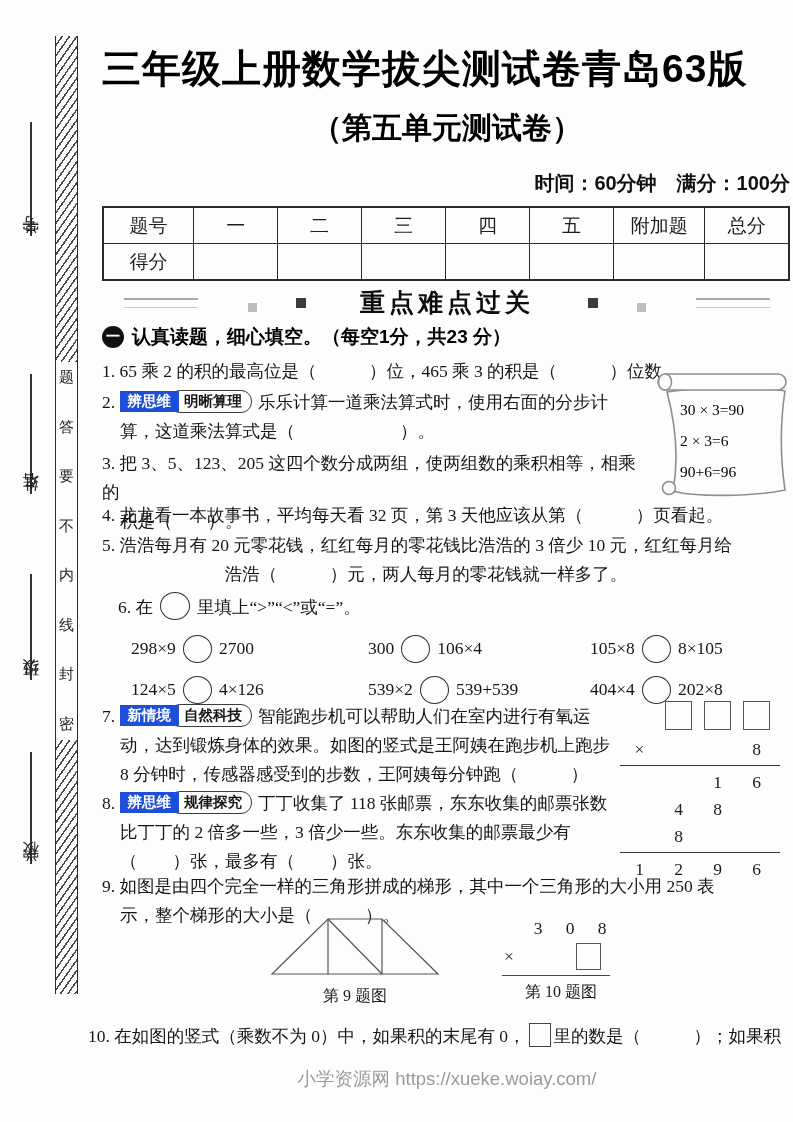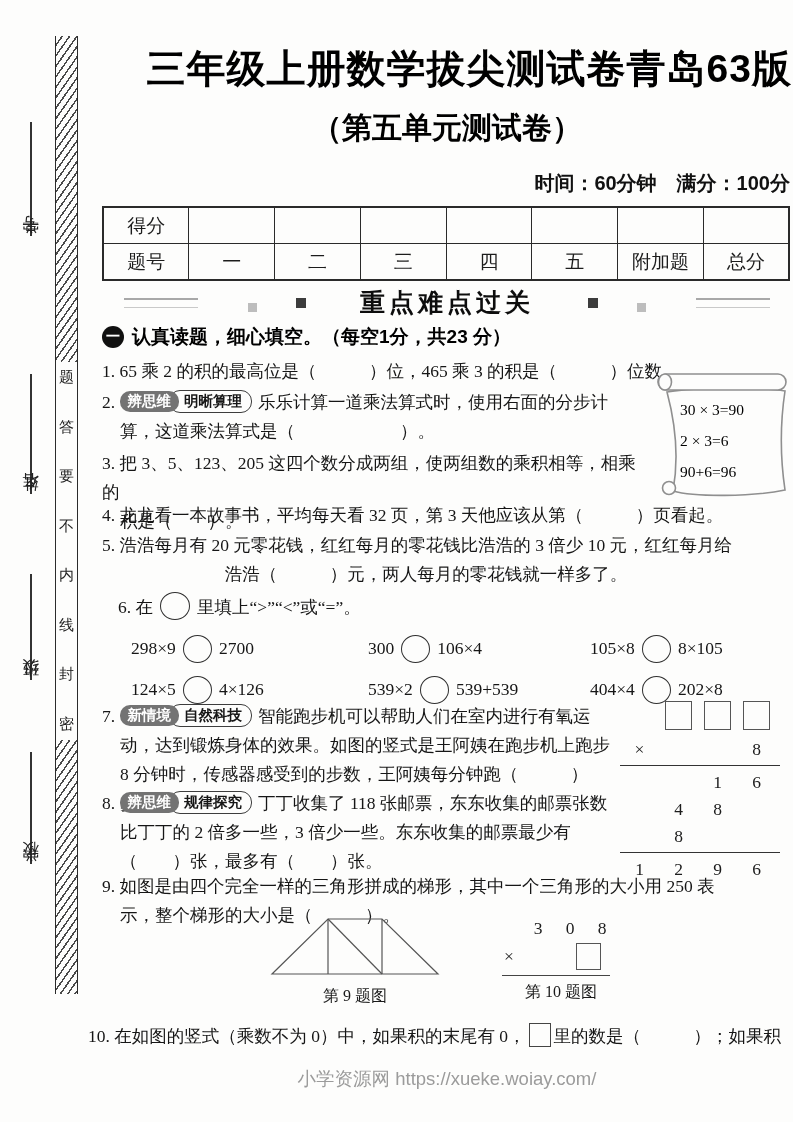--- a/index.html
+++ b/index.html
@@ -16,21 +16,21 @@
   .seal-chars{height:366px;display:flex;flex-direction:column;justify-content:space-between;
     align-items:center;padding:6px 0;font-size:15px;color:#222;}
   .side-label{position:absolute;display:flex;flex-direction:column;align-items:center;left:18px;width:26px;}
   .side-label .rule{width:1.3px;background:#333;margin-bottom:5px;}
   .side-label .txt{writing-mode:vertical-rl;transform:rotate(180deg);font-size:16.5px;letter-spacing:3px;color:#222;}
 
   
   .main{position:absolute;left:102px;top:0;width:690px;height:1122px;}
   .abs{position:absolute;}
 
-  .title{top:42px;left:0;width:100%;text-align:right;
+  .title{top:42px;left:0;width:100%;text-align:left;
     font-family:"Liberation Sans","DejaVu Sans",sans-serif;font-weight:bold;font-size:39px;letter-spacing:1px;color:#000;}
   .subtitle{top:108px;left:0;width:100%;text-align:center;
     font-family:"Liberation Sans","DejaVu Sans",sans-serif;font-weight:bold;font-size:30px;color:#000;}
   .time-info{top:170px;right:2px;font-family:"Liberation Sans","DejaVu Sans",sans-serif;
     font-weight:bold;font-size:20px;color:#111;}
 
   table.score{top:206px;left:0;width:688px;border-collapse:collapse;position:absolute;
     border:2px solid #2a2a2a;table-layout:fixed;}
   table.score td{border:1.2px solid #2a2a2a;height:35px;text-align:center;font-size:19px;padding:0;}
   table.score td.qnum-col{width:13%;}
@@ -48,21 +48,21 @@
 
   .sec-head{top:324px;left:0;font-family:"Liberation Sans","DejaVu Sans",sans-serif;
     font-weight:bold;font-size:19px;color:#000;display:flex;align-items:center;}
   .sec-dot{width:22px;height:22px;border-radius:50%;background:#101010;color:#fff;
     display:inline-flex;align-items:center;justify-content:center;font-size:14px;margin-right:8px;flex:0 0 auto;}
 
   .q{font-size:17.5px;line-height:29px;color:#161616;}
   .q .ind{padding-left:18px;}
   .nowrap{white-space:nowrap;}
 
-  .badge-dark{background:#737373;color:#fff;border-radius:10px;padding:1px 8px 2px;
+  .badge-dark{background:#1d4ed8;color:#fff;border-radius:0;padding:1px 8px 2px;
     font-family:"Liberation Sans","DejaVu Sans",sans-serif;font-weight:bold;font-size:14.5px;
     position:relative;z-index:2;display:inline-block;line-height:18px;vertical-align:2px;}
   .badge-outline{border:1.5px solid #3d3d3d;border-radius:11px;padding:1px 9px 2px 14px;margin-left:-10px;
     font-family:"Liberation Sans","DejaVu Sans",sans-serif;font-weight:bold;font-size:14.5px;
     display:inline-block;line-height:18px;vertical-align:2px;margin-right:6px;}
 
   
   .scroll-fig{top:368px;left:550px;width:142px;height:140px;}
   .scroll-fig svg{position:absolute;left:0;top:0;}
   .scroll-line{position:absolute;left:28px;font-size:15.5px;color:#000000;}
@@ -140,38 +140,38 @@
 
   <div class="main">
 
     <div class="abs title">三年级上册数学拔尖测试卷青岛63版</div>
     <div class="abs subtitle">（第五单元测试卷）</div>
     <div class="abs time-info">时间：60分钟　满分：100分</div>
 
     <table class="score">
       <tbody>
           <tr>
-        <td>得分</td>
-        <td></td>
-        <td></td>
-        <td></td>
-        <td></td>
-        <td></td>
-        <td></td>
-        <td></td>
-      </tr>
-      <tr>
         <td class="qnum-col">题号</td>
         <td>一</td>
         <td>二</td>
         <td>三</td>
         <td>四</td>
         <td>五</td>
         <td class="extra-col">附加题</td>
         <td>总分</td>
+      </tr>
+      <tr>
+        <td>得分</td>
+        <td></td>
+        <td></td>
+        <td></td>
+        <td></td>
+        <td></td>
+        <td></td>
+        <td></td>
       </tr>
     </tbody>
       </table>
 
     <div class="abs banner">
       <span class="b-line"></span>
       <span class="b-left"><span class="b-sq sq-gray"></span></span>
       <span class="b-sq sq-dark"></span>
       <span class="b-title">重点难点过关</span>
       <span class="b-sq sq-dark"></span>

